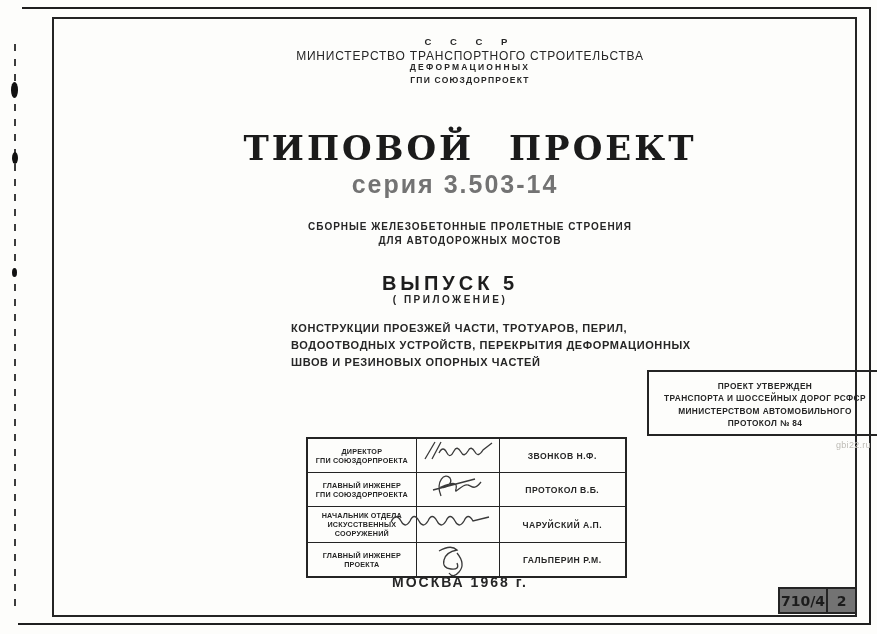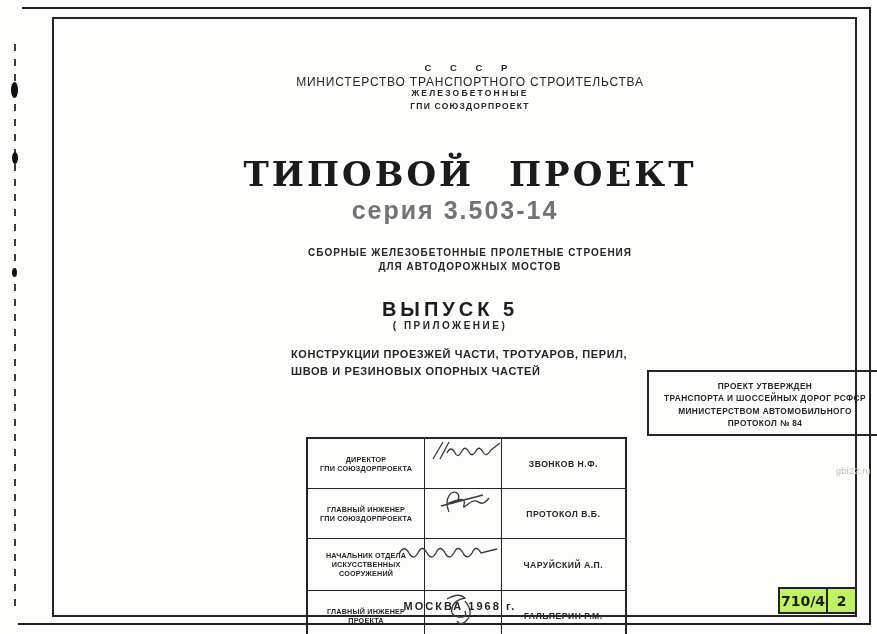--- a/index.html
+++ b/index.html
@@ -16,21 +16,21 @@
   .edge-bottom{position:absolute;left:18px;right:6px;bottom:9px;height:2px;background:#1f1f1f;}
   
   .binding{position:absolute;left:14px;top:44px;width:2px;height:566px;
     background:repeating-linear-gradient(to bottom,#1a1a1a 0 7px,rgba(0,0,0,0) 7px 15px);opacity:.85;}
   .blob{position:absolute;background:#111;border-radius:50%;}
   .blob1{left:11px;top:82px;width:7px;height:16px;}
   .blob2{left:12px;top:152px;width:6px;height:12px;}
   .blob3{left:12px;top:268px;width:5px;height:9px;}
   
   .frame{position:absolute;left:52px;top:17px;width:801px;height:596px;border:2px solid #242424;}
-  .t{position:absolute;white-space:nowrap;margin-top:26px;}
+  .t{position:absolute;white-space:nowrap;}
   .center{text-align:center;}
   
   .hdr1{left:150px;top:36px;width:640px;font-size:9.5px;font-weight:bold;letter-spacing:8px;}
   .hdr2{left:150px;top:49px;width:640px;font-size:12px;font-weight:normal;letter-spacing:.8px;}
   .hdr3{left:150px;top:62px;width:640px;font-size:8.5px;font-weight:bold;letter-spacing:2.2px;}
   .hdr4{left:150px;top:75px;width:640px;font-size:8.5px;font-weight:bold;letter-spacing:1.2px;}
   
   .title-main{left:150px;top:128px;width:640px;font-family:"DejaVu Serif","Liberation Serif",serif;
     font-size:34px;font-weight:bold;letter-spacing:3px;word-spacing:20px;color:#1b1b1b;}
   .title-series{left:150px;top:170px;width:610px;font-size:25px;font-weight:bold;letter-spacing:2px;color:#737373;}
@@ -41,28 +41,28 @@
   .issue{left:130px;top:272px;width:640px;font-size:20px;font-weight:bold;letter-spacing:4px;color:#1d1d1d;}
   .issue-note{left:130px;top:294px;width:640px;font-size:10px;font-weight:bold;letter-spacing:2.5px;}
   
   .desc{left:291px;top:320px;width:380px;font-size:11px;font-weight:bold;letter-spacing:.6px;line-height:17px;white-space:normal;}
   .desc div{white-space:nowrap;}
   
   .approval{position:absolute;left:647px;top:370px;width:236px;height:66px;border:2px solid #242424;
     font-size:8.3px;font-weight:bold;letter-spacing:.4px;line-height:12.4px;text-align:center;padding-top:8px;box-sizing:border-box;}
   
   .sigtable{position:absolute;left:306px;top:437px;width:321px;border:2px solid #242424;border-collapse:collapse;}
-  .sigtable td{border:1px solid #242424;height:25px;padding:12px;vertical-align:middle;}
+  .sigtable td{border:1px solid #242424;height:25px;padding:4px;vertical-align:middle;}
   .col-pos{width:104px;text-align:center;font-size:7.2px;font-weight:bold;line-height:9px;letter-spacing:.2px;}
   .col-sig{width:87px;position:relative;}
   .col-name{width:128px;text-align:center;font-size:8.6px;font-weight:bold;letter-spacing:.5px;}
   .sig-svg{position:absolute;top:0;left:0;overflow:visible;}
   
-  .city{left:140px;top:574px;width:640px;font-size:11px;font-weight:bold;letter-spacing:2px;}
-  .stampbox{position:absolute;left:778px;top:587px;height:23px;border:2px solid #242424;display:flex;background:#bef264;}
+  .city{left:140px;top:574px;width:640px;font-size:14px;font-weight:bold;letter-spacing:2px;}
+  .stampbox{position:absolute;left:778px;top:587px;height:23px;border:2px solid #242424;display:flex;background:#737373;}
   .stampbox .cell{display:flex;align-items:center;justify-content:center;font-size:14px;font-weight:bold;
     font-family:"DejaVu Sans",sans-serif;color:#1c1c1c;}
   .cell-num{width:46px;border-right:2px solid #242424;}
   .cell-sheet{width:27px;}
   .watermark{left:836px;top:440px;font-size:9px;color:#bdbbb5;letter-spacing:.3px;}
 </style>
 </head>
 <body>
 
 <div class="page">
@@ -72,34 +72,35 @@
   <div class="edge-bottom"></div>
   <div class="binding"></div>
   <div class="blob blob1"></div>
   <div class="blob blob2"></div>
   <div class="blob blob3"></div>
 
   <div class="frame"></div>
 
   <div class="t center hdr1">С С С Р</div>
   <div class="t center hdr2">МИНИСТЕРСТВО ТРАНСПОРТНОГО СТРОИТЕЛЬСТВА</div>
-  <div class="t center hdr3">ЖЕЛЕЗОБЕТОННЫЕ</div>
+  <div class="t center hdr3">ДЕФОРМАЦИОННЫХ</div>
   <div class="t center hdr4">ГПИ СОЮЗДОРПРОЕКТ</div>
 
   <div class="t center title-main">ТИПОВОЙ ПРОЕКТ</div>
   <div class="t center title-series">серия 3.503-14</div>
 
   <div class="t center subj1">СБОРНЫЕ ЖЕЛЕЗОБЕТОННЫЕ ПРОЛЕТНЫЕ СТРОЕНИЯ</div>
   <div class="t center subj2">ДЛЯ АВТОДОРОЖНЫХ МОСТОВ</div>
 
   <div class="t center issue">ВЫПУСК 5</div>
   <div class="t center issue-note">( ПРИЛОЖЕНИЕ)</div>
 
   <div class="t desc">
     <div>КОНСТРУКЦИИ ПРОЕЗЖЕЙ ЧАСТИ, ТРОТУАРОВ, ПЕРИЛ,</div>
+    <div>ВОДООТВОДНЫХ УСТРОЙСТВ, ПЕРЕКРЫТИЯ ДЕФОРМАЦИОННЫХ</div>
     <div>ШВОВ И РЕЗИНОВЫХ ОПОРНЫХ ЧАСТЕЙ</div>
   </div>
 
   <div class="approval">
     <div>ПРОЕКТ УТВЕРЖДЕН</div>
     <div>ТРАНСПОРТА И ШОССЕЙНЫХ ДОРОГ РСФСР</div>
     <div>МИНИСТЕРСТВОМ АВТОМОБИЛЬНОГО</div>
     <div>ПРОТОКОЛ № 84</div>
   </div>
 

